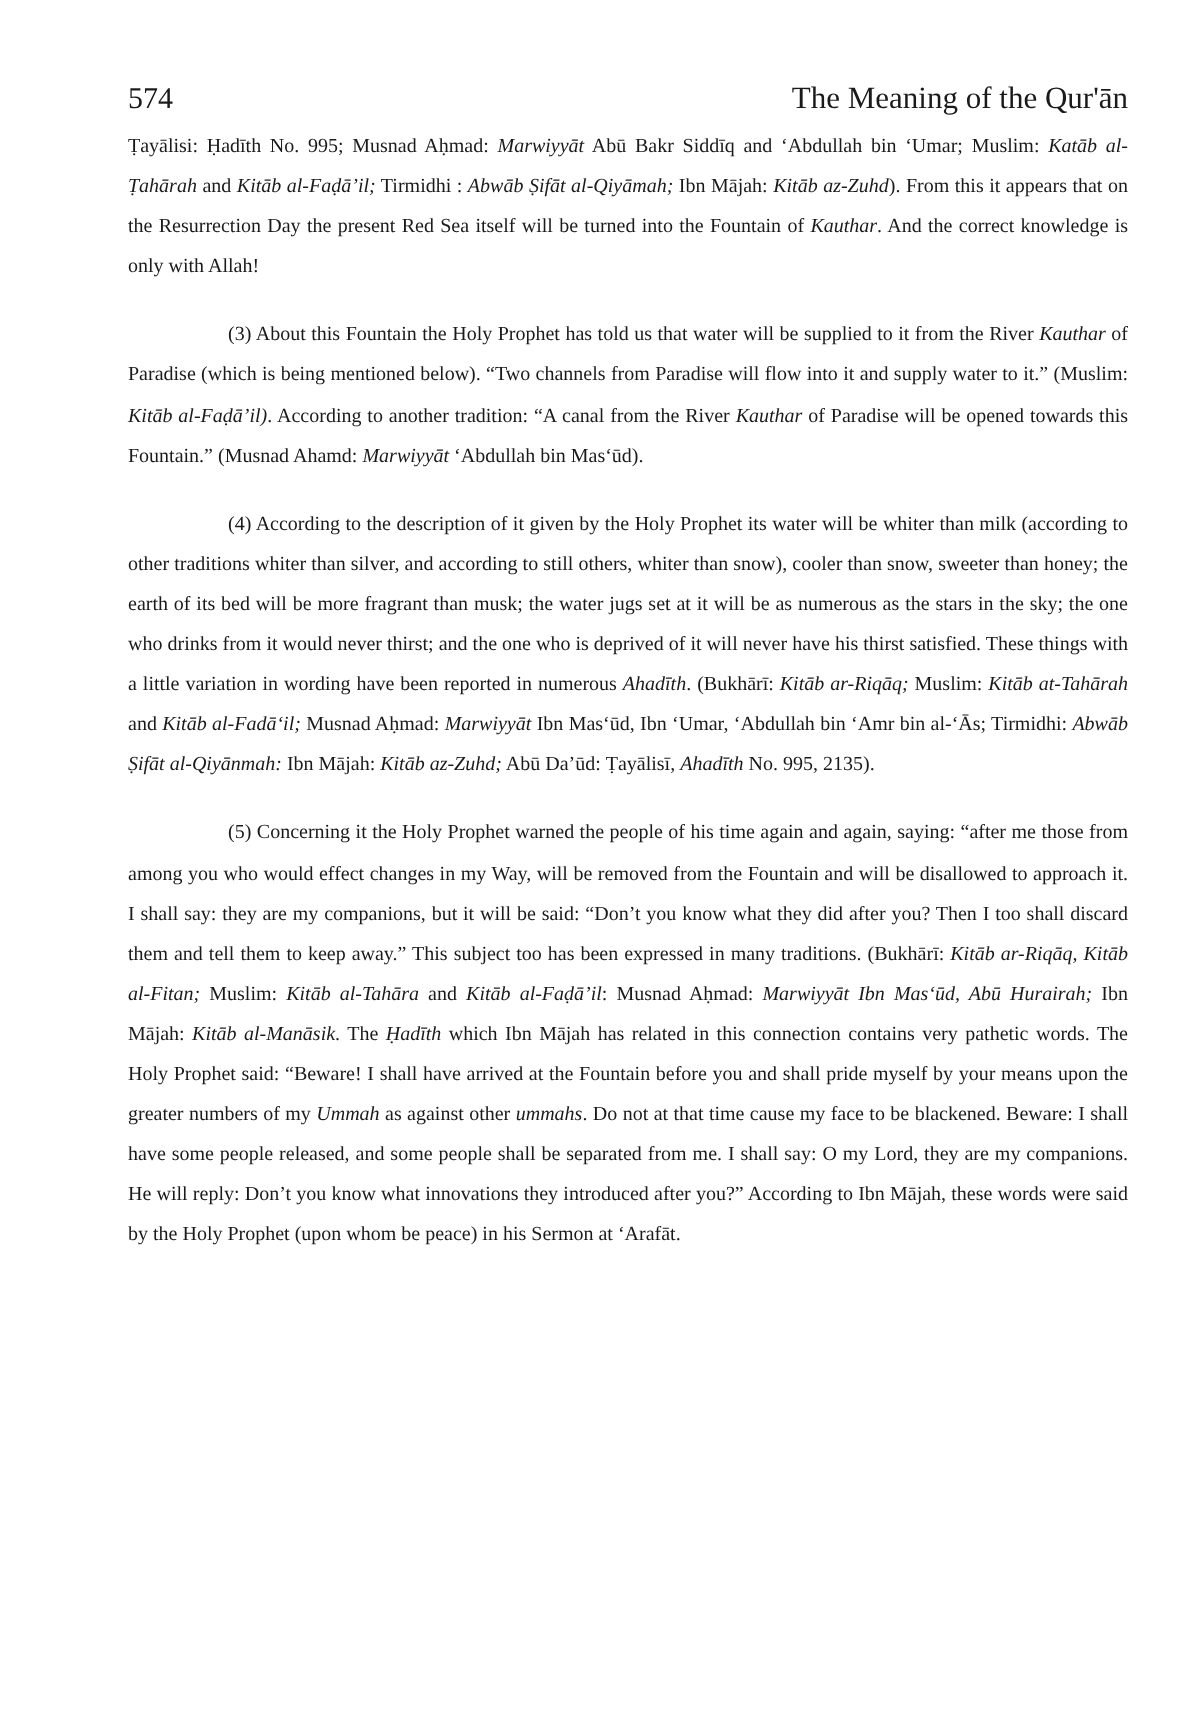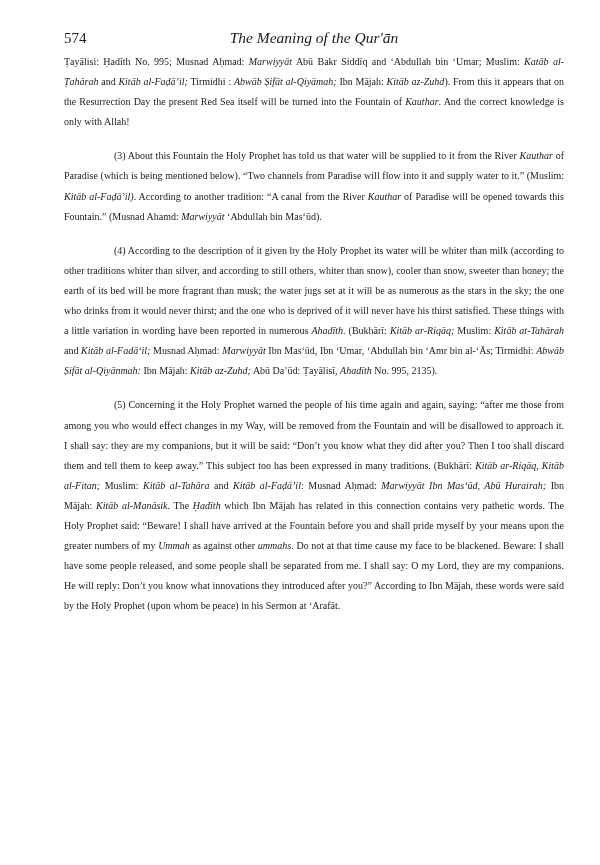--- a/index.html
+++ b/index.html
@@ -1,24 +1,24 @@
 <!DOCTYPE html>
 <html><head>
 <meta charset="utf-8">
 <style>
   html, body { margin: 0; padding: 0; background: #ffffff; }
   body {
     width: 600px; height: 865px; overflow: hidden; position: relative;
     font-family: "Liberation Serif", "DejaVu Serif", serif;
     color: #1a1a1a;
   }
-  .page { position: absolute; left: 64px; top: 4px; width: 500px; }
+  .page { position: absolute; left: 64px; top: 16px; width: 500px; }
   .header { position: relative; height: 48px; }
   .page-number { position: absolute; left: 0; top: 26px; font-size: 15px; }
-  .running-title { position: absolute; left: 0; right: 0; top: 25px; text-align: center; font-style: italic; font-size: 15.5px; }
+  .running-title { position: absolute; left: 0; right: 0; top: 25px; text-align: right; font-size: 15.5px; }
   .para {
     font-size: 10px; line-height: 20.1px; text-align: justify; margin: 0;
   }
   .para.indent { text-indent: 50px; }
   .gap { height: 14px; }
   i { font-style: italic; }
 </style>
 </head>
 <body>
 

